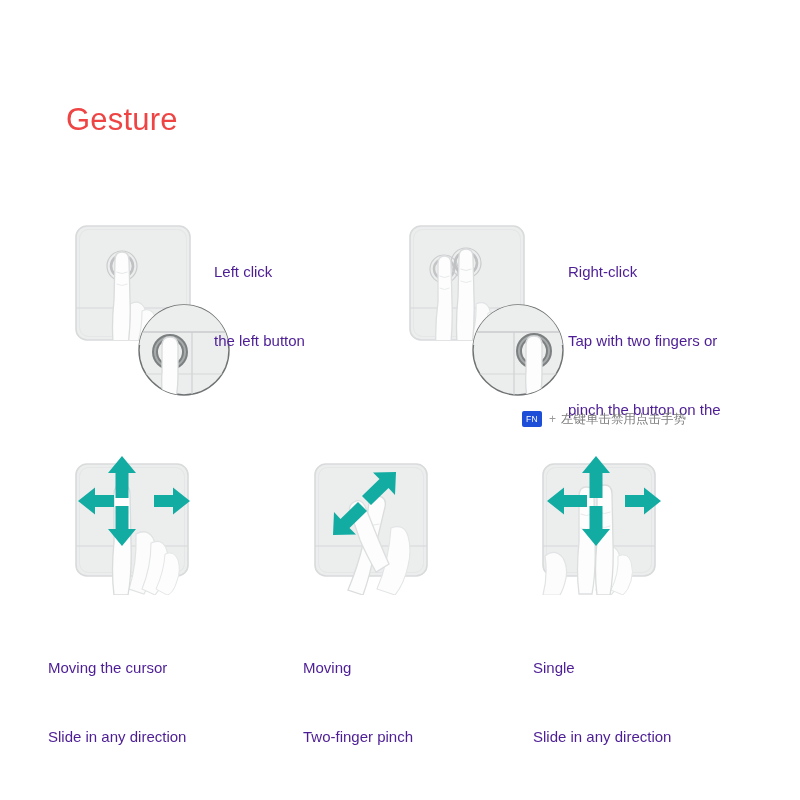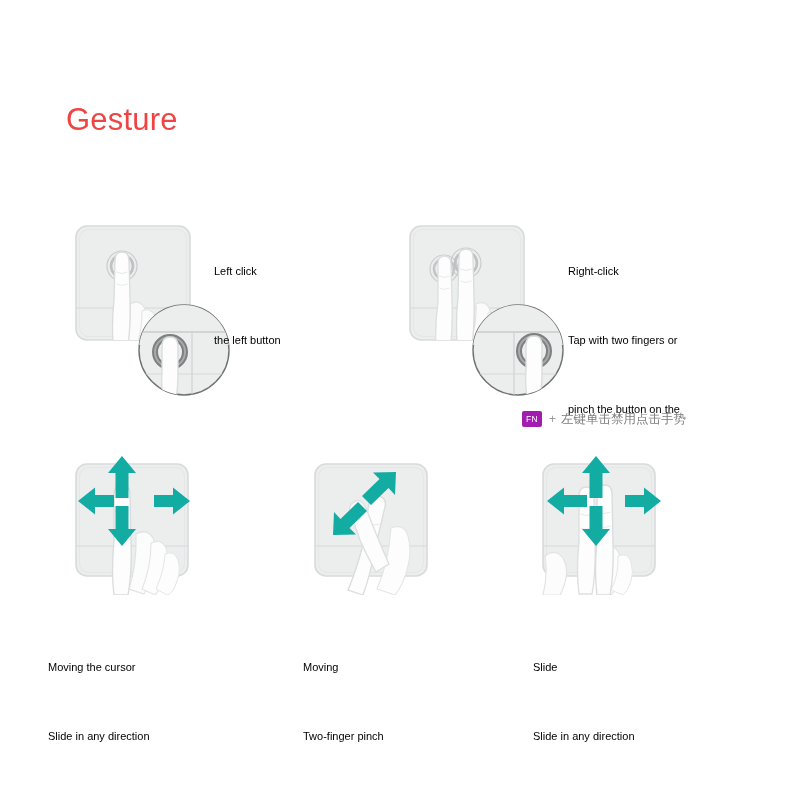--- a/index.html
+++ b/index.html
@@ -34,22 +34,22 @@
     font-weight: 400;
     color: #ef4444;
     letter-spacing: 0.2px;
     line-height: 1;
     white-space: pre;
   }
 
   
   .caption {
     position: absolute;
-    color: #000000;
-    font-size: 11px;
+    color: #4c1d95;
+    font-size: 15px;
     line-height: 23px;
     white-space: pre-wrap;
   }
   .caption .cap-line { display: block; }
 
   
   .illus {
     position: absolute;
   }
   .illus svg { display: block; }
@@ -60,21 +60,21 @@
     left: 522px;
     top: 410px;
     display: flex;
     align-items: center;
     height: 18px;
   }
   .fn-badge {
     width: 20px;
     height: 16px;
     border-radius: 2px;
-    background: #a21caf;
+    background: #1d4ed8;
     color: #ffffff;
     font-size: 8.5px;
     line-height: 16px;
     text-align: center;
     letter-spacing: 0.3px;
     font-family: "Liberation Sans", sans-serif;
   }
   .fn-plus {
     color: #9a9a9a;
     font-size: 12px;
@@ -300,17 +300,17 @@
       <g fill="#13aca3">
         <path d="M71 6 L85 23 L77.5 23 L77.5 48 L64.5 48 L64.5 23 L57 23 Z"></path>
         <path d="M71 96 L85 79 L77.5 79 L77.5 56 L64.5 56 L64.5 79 L57 79 Z"></path>
         <path d="M22 51 L39 37.5 L39 45 L62 45 L62 57 L39 57 L39 64.5 Z"></path>
         <path d="M136 51 L119 37.5 L119 45 L100 45 L100 57 L119 57 L119 64.5 Z"></path>
       </g>
     </svg>
   </div>
 
   <div class="caption" style="left:533px; top:610px; width:240px;">
-    <span class="cap-line">Slide</span>
+    <span class="cap-line">Single</span>
     <span class="cap-line">Slide in any direction</span>
   </div>
 
 </div>
 
 </body></html>

